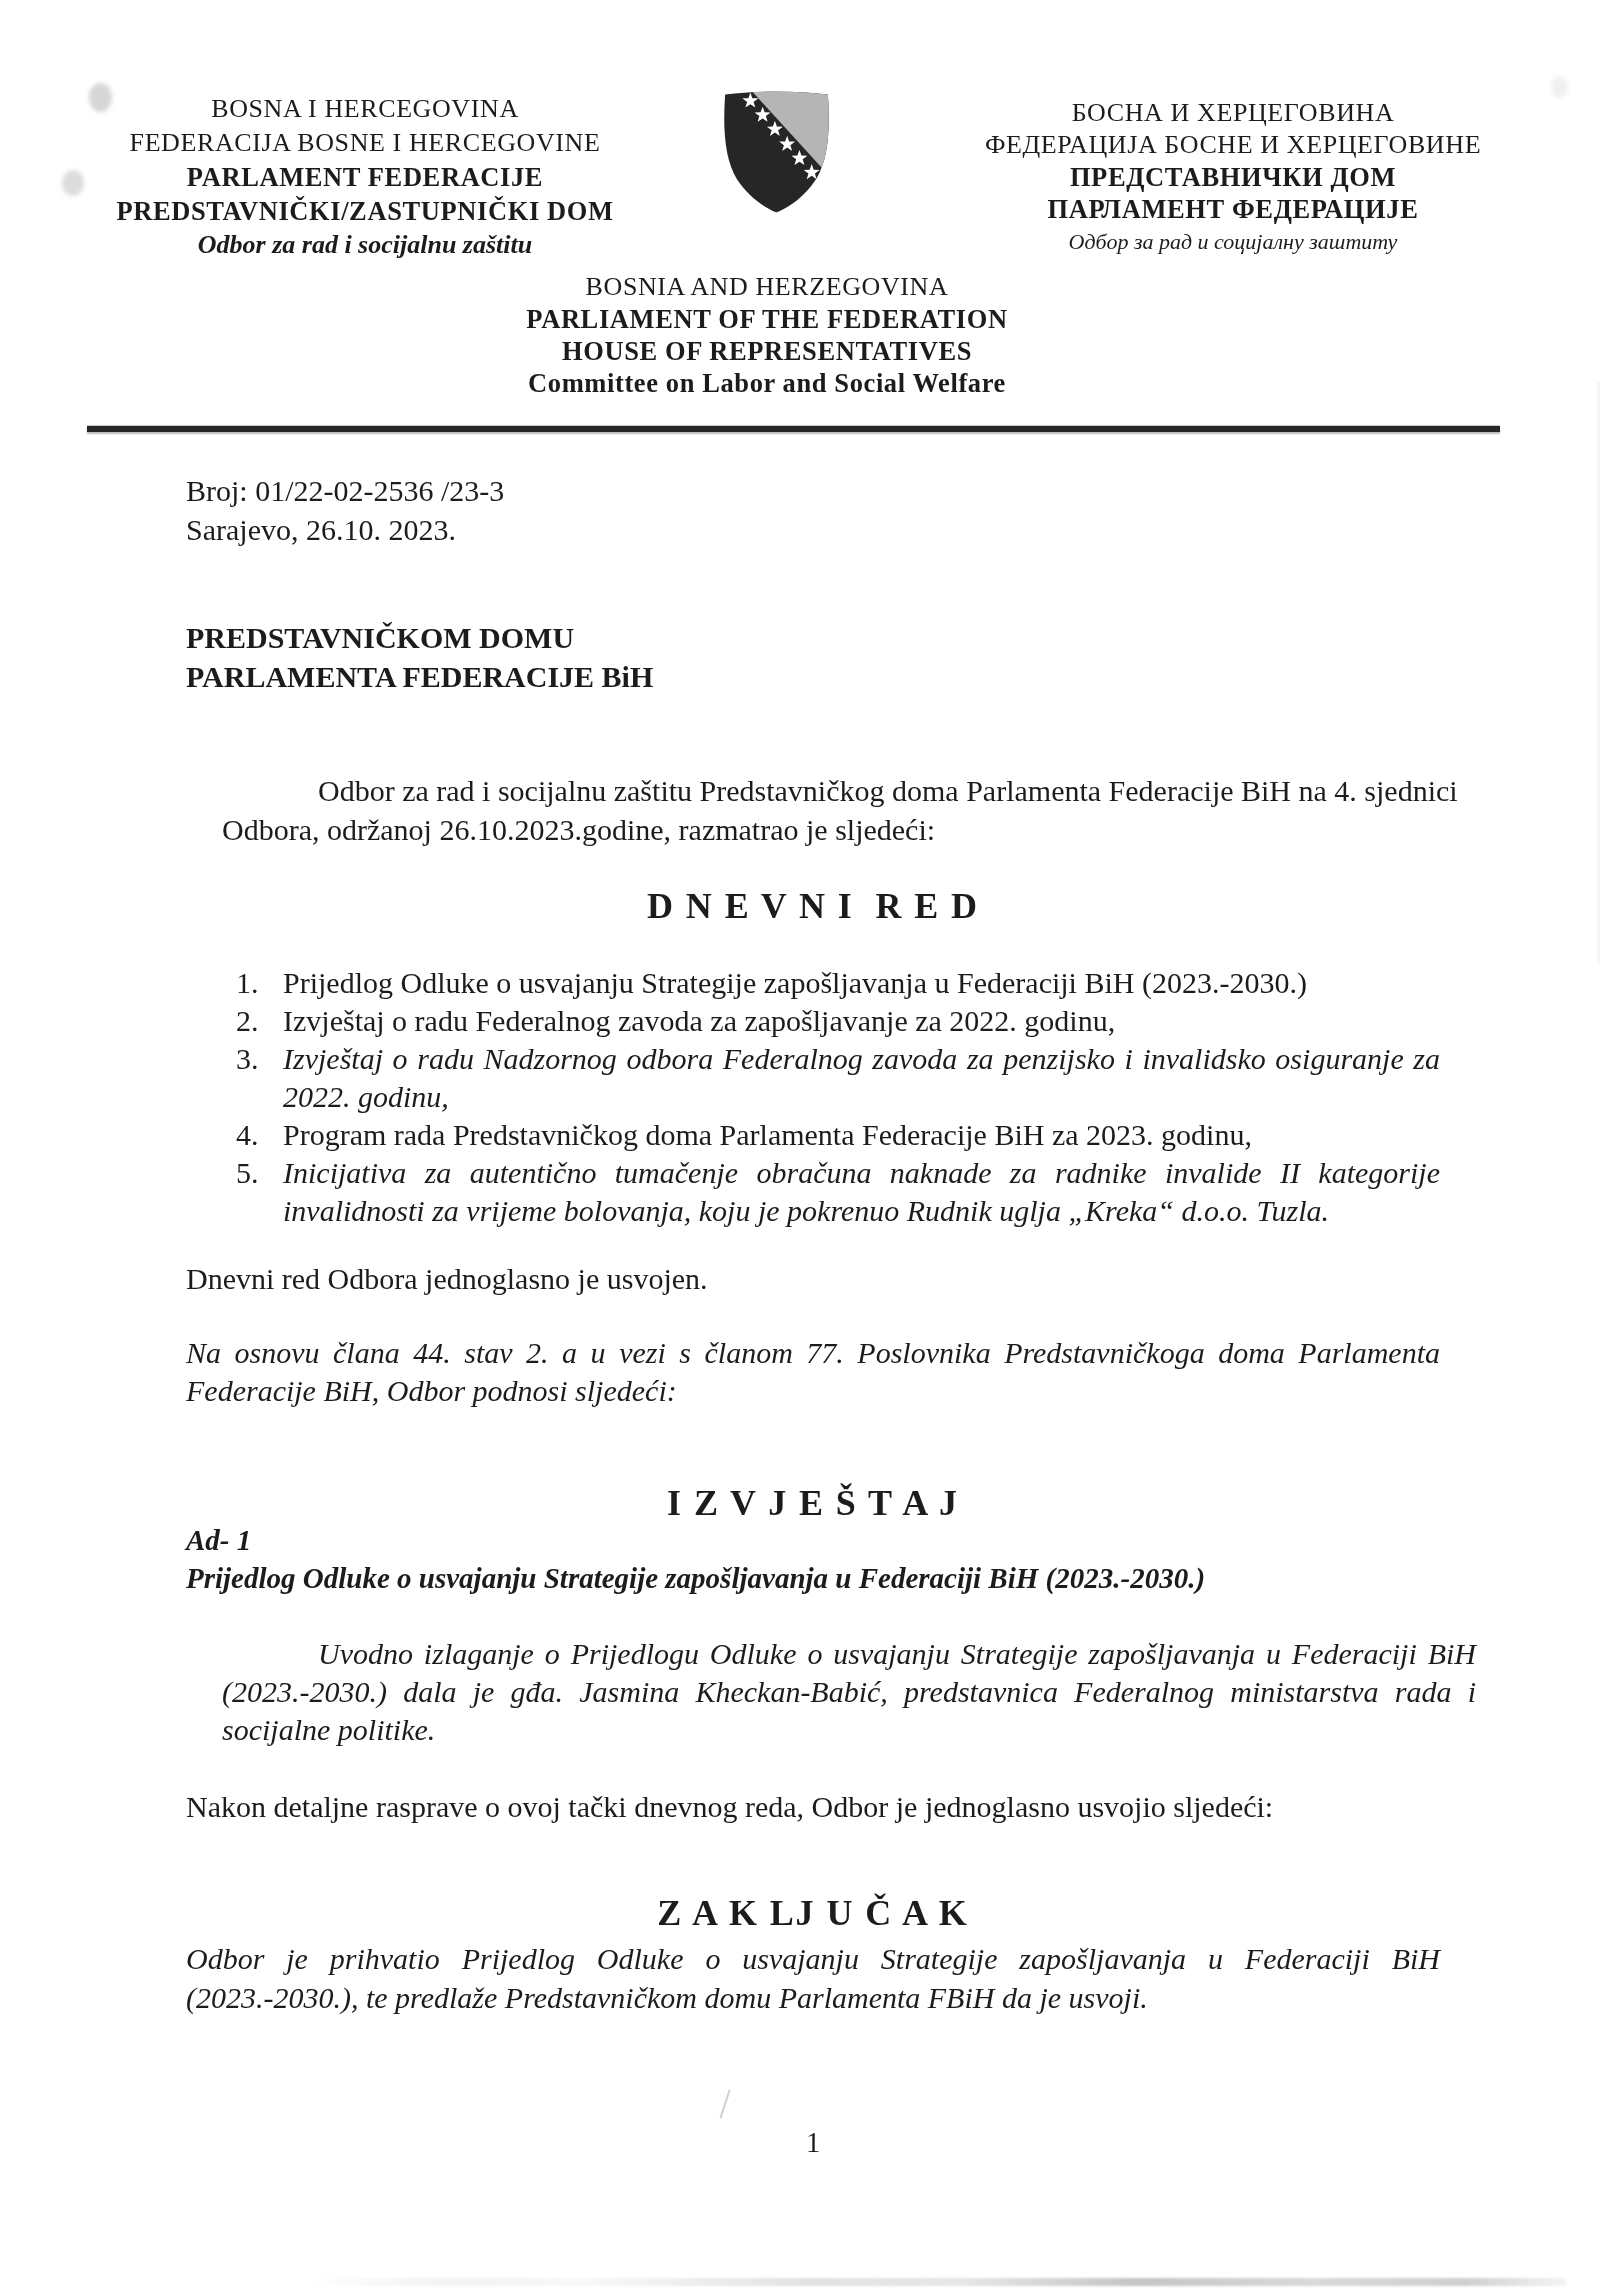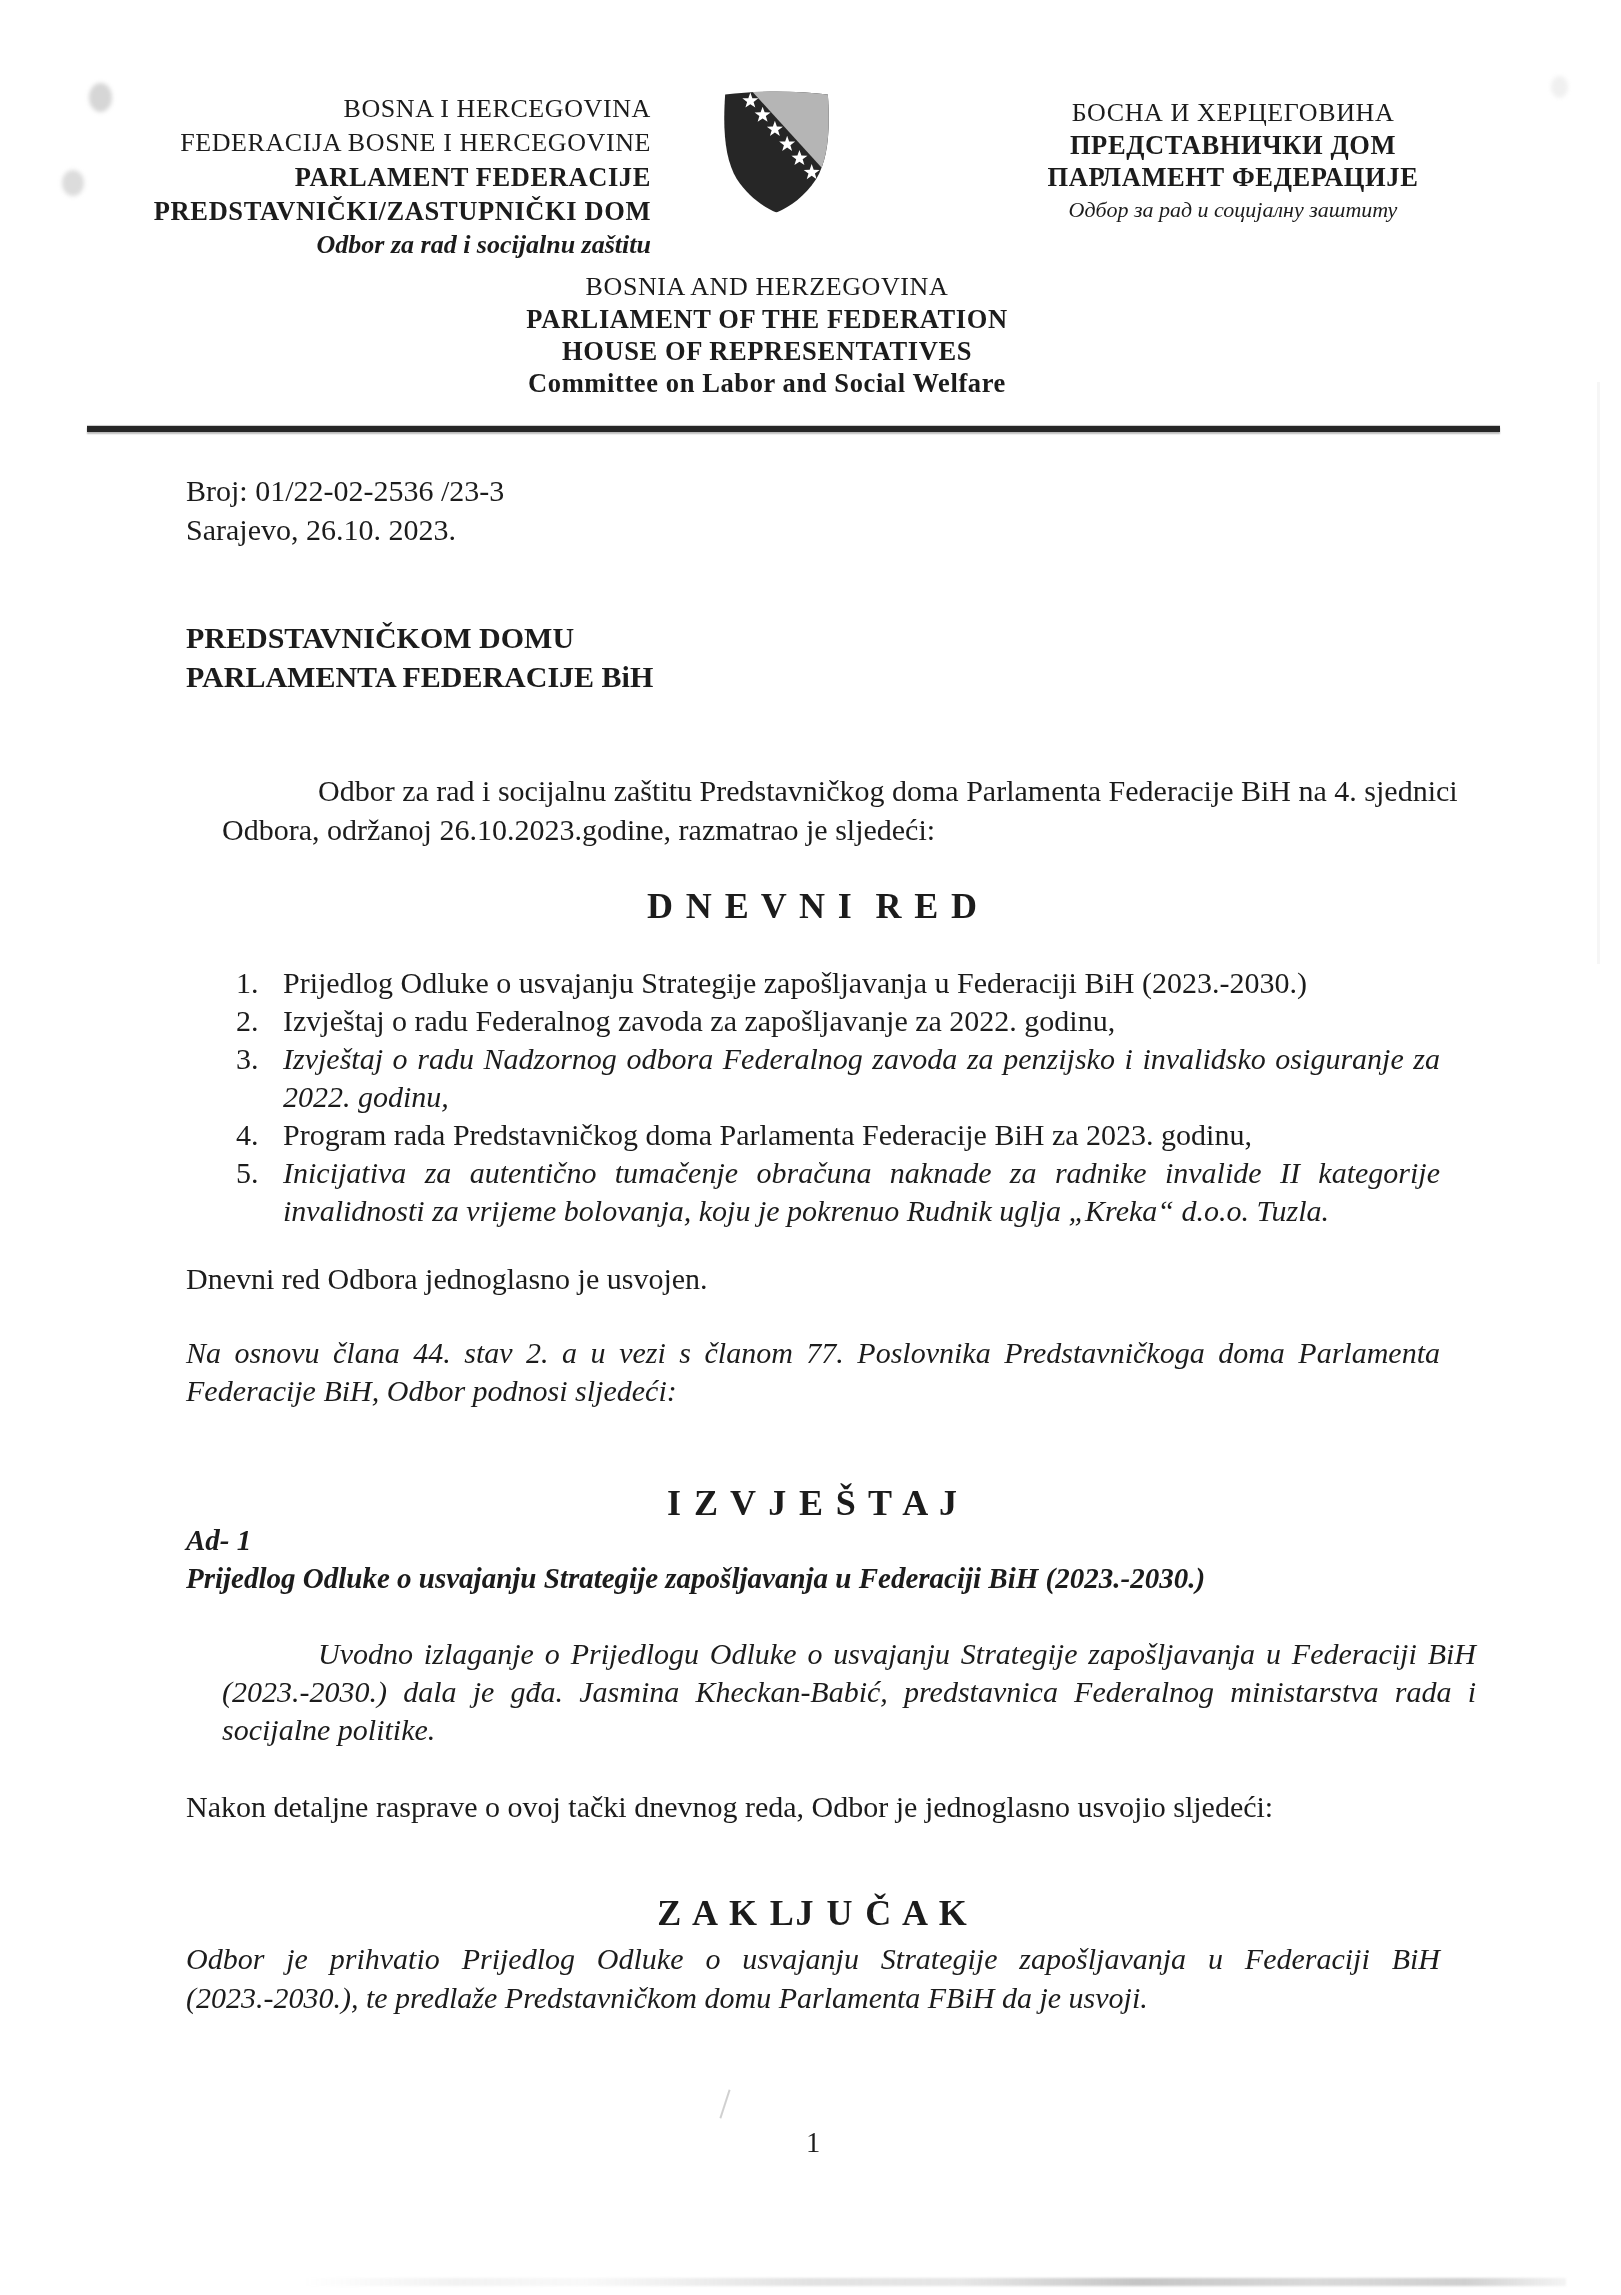--- a/index.html
+++ b/index.html
@@ -56,21 +56,21 @@
   .slashmark{
     position:absolute;left:724px;top:2089px;width:1.9px;height:30px;
     background:rgba(120,120,120,.35);transform:rotate(18deg);filter:blur(0.6px);
   }
 </style>
 </head>
 <body>
 
 <div class="page">
 
-  <div class="hblock" style="left:79px;top:92px;width:572px;text-align:right;">
+  <div class="hblock" style="left:79px;top:92px;width:572px;">
     <div class="hl">BOSNA I HERCEGOVINA</div>
     <div class="hl">FEDERACIJA BOSNE I HERCEGOVINE</div>
     <div class="hb">PARLAMENT FEDERACIJE</div>
     <div class="hb">PREDSTAVNIČKI/ZASTUPNIČKI DOM</div>
     <div class="hi">Odbor za rad i socijalnu zaštitu</div>
   </div>
 
   <svg class="emblem" viewBox="0 0 175 190" aria-hidden="true">
     <defs>
       <clipPath id="shieldClip">
@@ -86,20 +86,21 @@
       <use href="#bihstar" x="85" y="59" fill="#ffffff"></use>
       <use href="#bihstar" x="104" y="82" fill="#ffffff"></use>
       <use href="#bihstar" x="123" y="104" fill="#ffffff"></use>
       <use href="#bihstar" x="142" y="126" fill="#ffffff"></use>
       <use href="#bihstar" x="161" y="148" fill="#ffffff"></use>
     </g>
   </svg>
 
   <div class="hblock rightblock" style="left:958px;top:97px;width:550px;">
     <div class="hl">БОСНА И ХЕРЦЕГОВИНА</div>
+    <div class="hl">ФЕДЕРАЦИЈА БОСНЕ И ХЕРЦЕГОВИНЕ</div>
     <div class="hb">ПРЕДСТАВНИЧКИ ДОМ</div>
     <div class="hb">ПАРЛАМЕНТ ФЕДЕРАЦИЈЕ</div>
     <div class="hic">Одбор за рад и социјалну заштиту</div>
   </div>
 
   <div class="hblock enblock" style="left:482px;top:271px;width:570px;">
     <div class="hl">BOSNIA AND HERZEGOVINA</div>
     <div class="hb">PARLIAMENT OF THE FEDERATION</div>
     <div class="hb">HOUSE OF REPRESENTATIVES</div>
     <div class="hb">Committee on Labor and Social Welfare</div>

